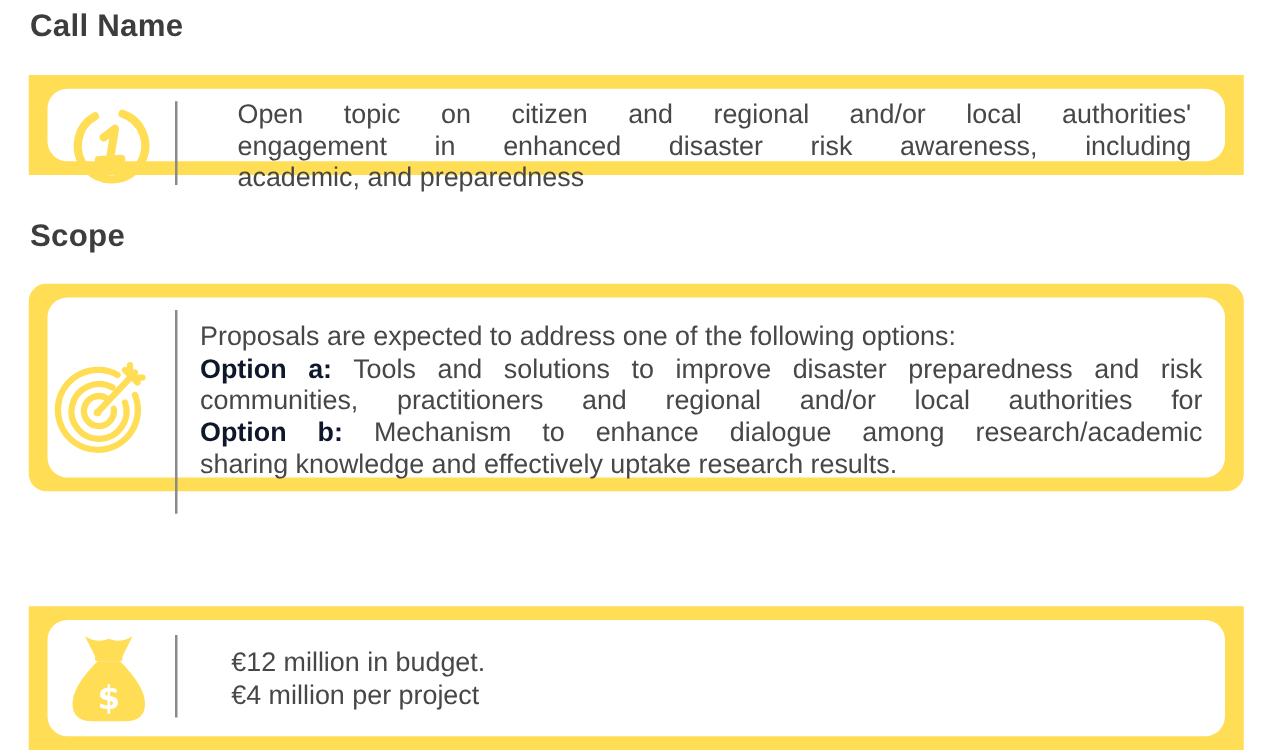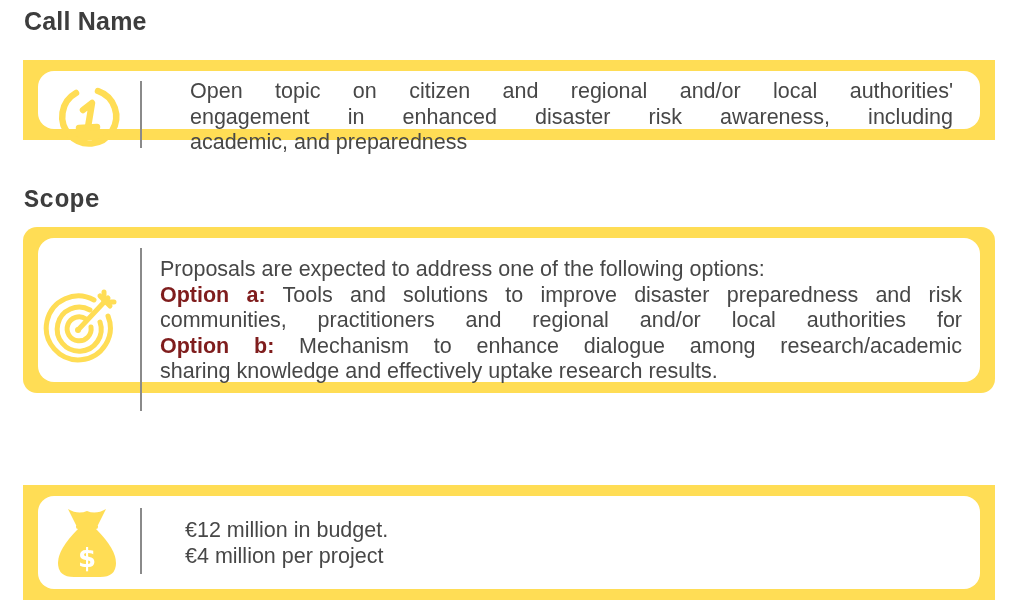--- a/index.html
+++ b/index.html
@@ -63,21 +63,21 @@
     .just-line {
       display: block;
       text-align: justify;
       text-align-last: justify;
     }
     .left-line {
       display: block;
       text-align: left;
       text-align-last: left;
     }
-    b.opt { color: #7f1d1d; font-weight: bold; }
+    b.opt { color: #0f172a; font-weight: bold; }
   </style>
 </head>
 <body>
 
 <h2 class="heading" style="top:6px;">Call Name</h2>
 
 <div class="frame" style="top:60px; height:80px;">
   <div class="inner">
     <div class="icon-wrap" style="left:14px; top:8px; width:74px; height:74px;">
       <svg width="70" height="70" viewBox="0 0 70 70">
@@ -88,21 +88,21 @@
     </div>
     <div class="divider" style="left:102px; top:10px; height:67px;"></div>
     <div class="text" style="left:152px; top:8px; width:763px;">
       <span class="just-line">Open topic on citizen and regional and/or local authorities'</span>
       <span class="just-line">engagement in enhanced disaster risk awareness, including</span>
       <span class="left-line">academic, and preparedness</span>
     </div>
   </div>
 </div>
 
-<h2 class="heading" style="top:186px;font-family:Liberation Mono, monospace;">Scope</h2>
+<h2 class="heading" style="top:174px;">Scope</h2>
 
 <div class="frame" style="top:227px; height:166px;border-radius:14px;">
   <div class="inner">
     <div class="icon-wrap" style="left:4px; top:46px; width:82px; height:82px;">
       <svg width="82" height="82" viewBox="0 0 82 82">
         <g fill="none" stroke="#FFDD55" stroke-width="5" stroke-linecap="round">
           <path d="M 52 16 A 32 32 0 1 0 66 32"></path>
           <path d="M 48 26 A 22 22 0 1 0 58 38"></path>
           <path d="M 44 35 A 12 12 0 1 0 49 43"></path>
           <path d="M 36 46 L 66 14"></path>

